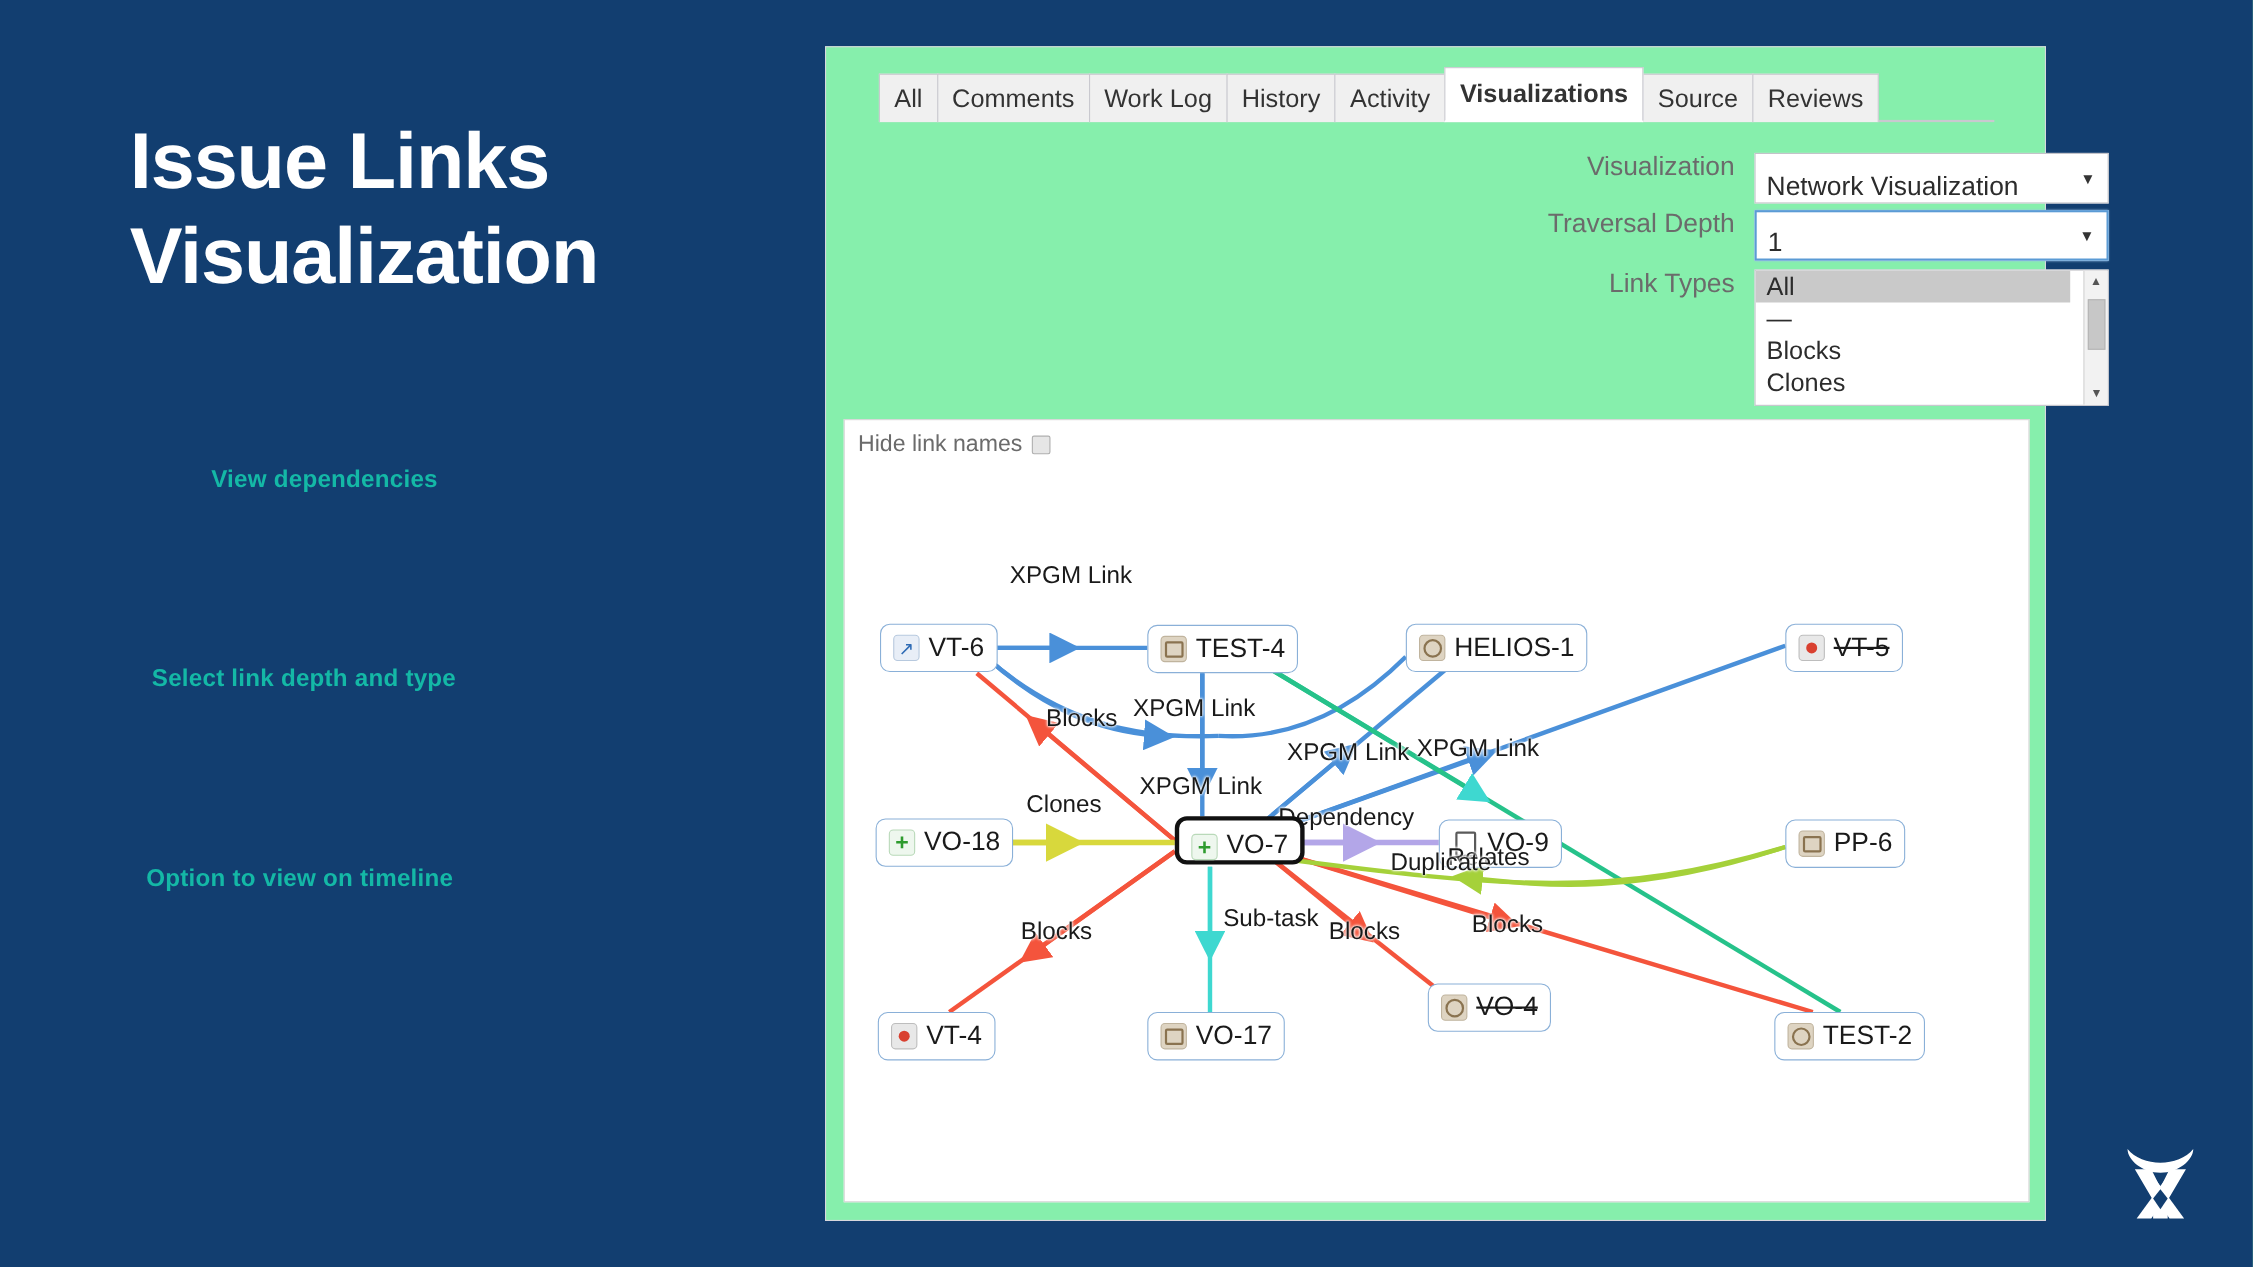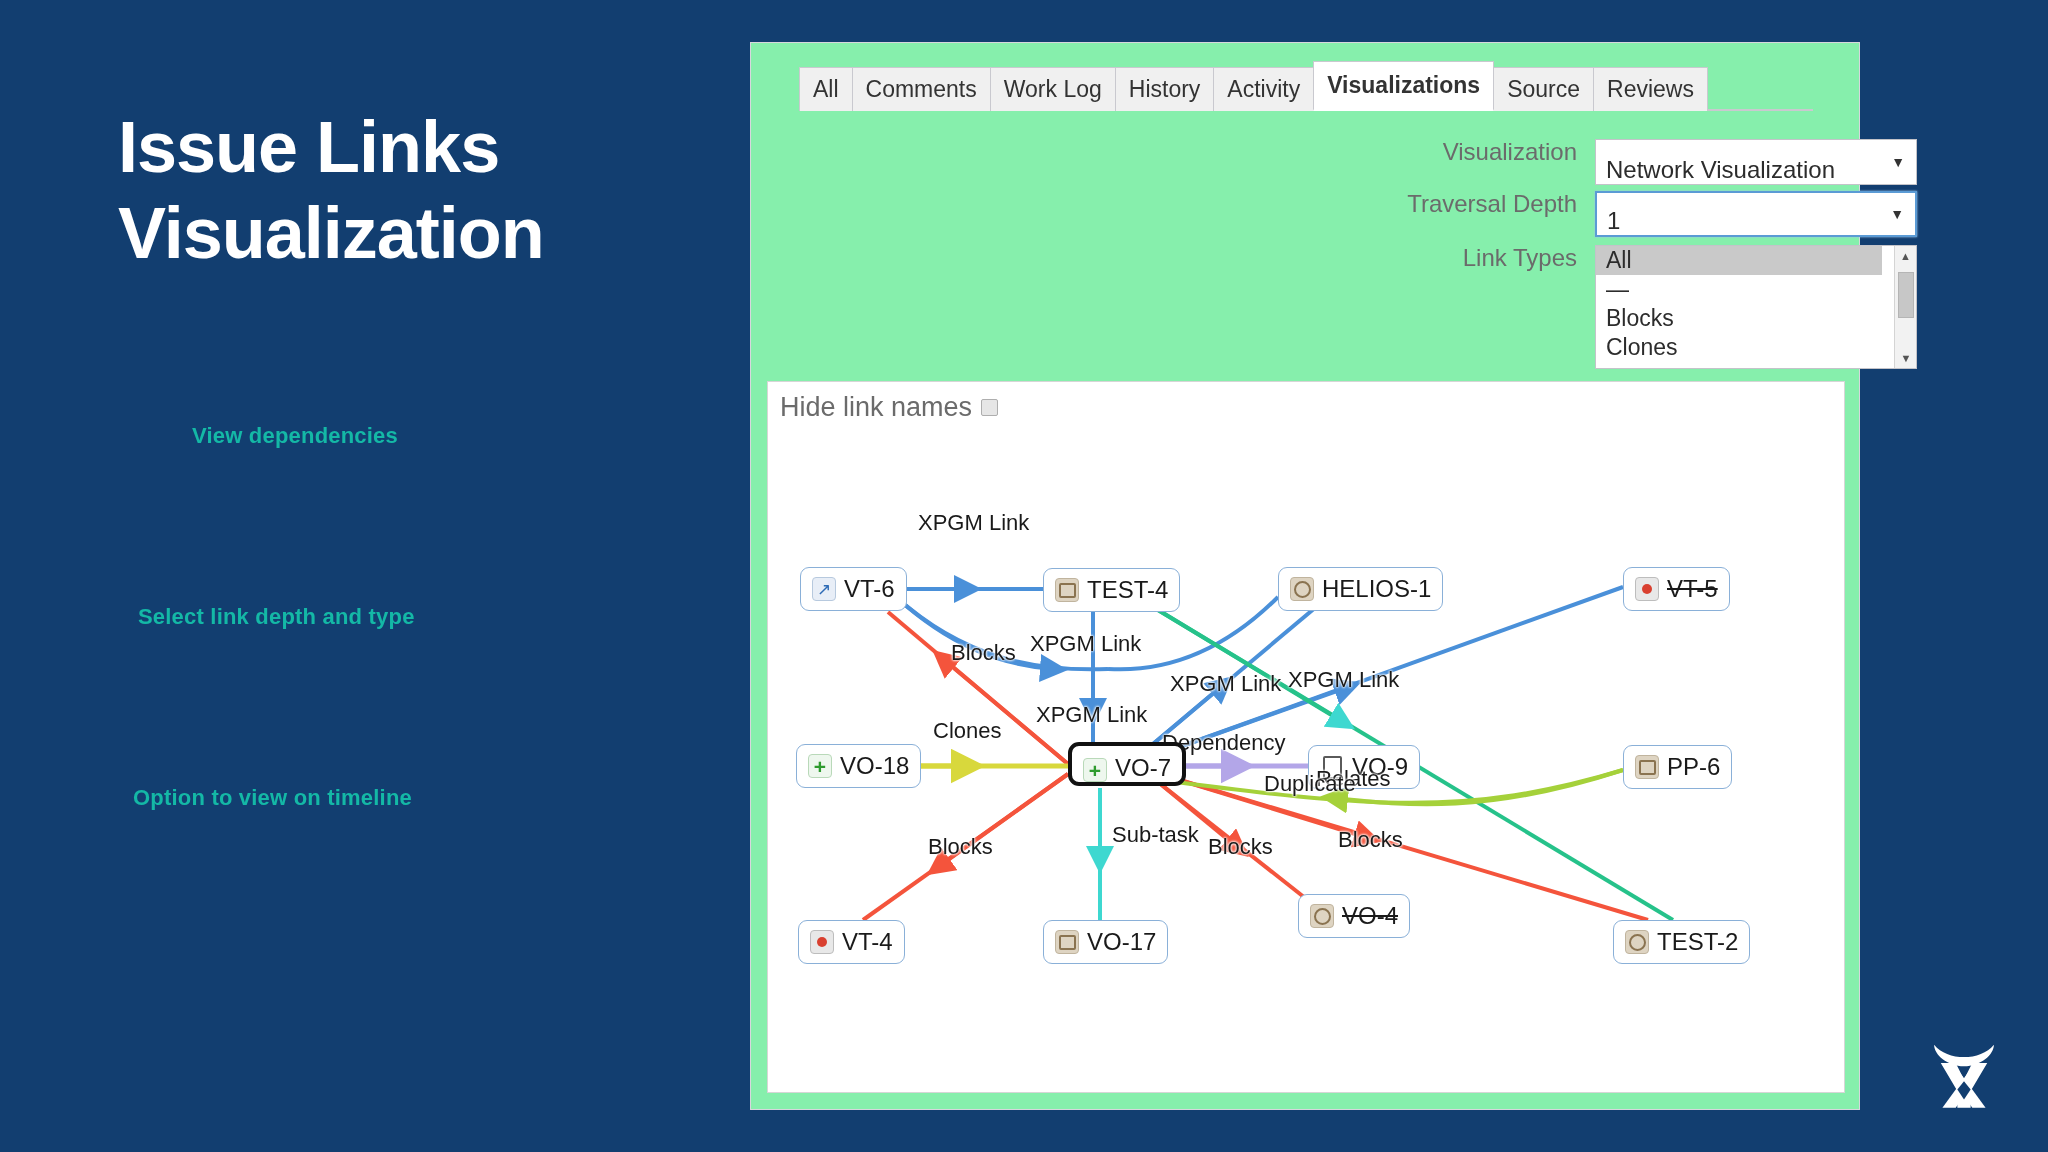--- a/index.html
+++ b/index.html
@@ -185,21 +185,21 @@
     width: 1078px; height: 712px;
     border: 1px solid #d6d6d6;
     background: #ffffff;
     overflow: hidden;
   }
   #hide-link-names-row {
     position: absolute;
     left: 12px; top: 10px;
     display: flex;
     align-items: center;
-    font-size: 27px;
+    font-size: 21px;
     color: #6b6b6b;
   }
   #hide-link-names-checkbox {
     width: 17px; height: 17px;
     margin-left: 9px;
     background: #e6e6e6;
     border: 1px solid #aeaeae;
     border-radius: 2px;
   }
 

